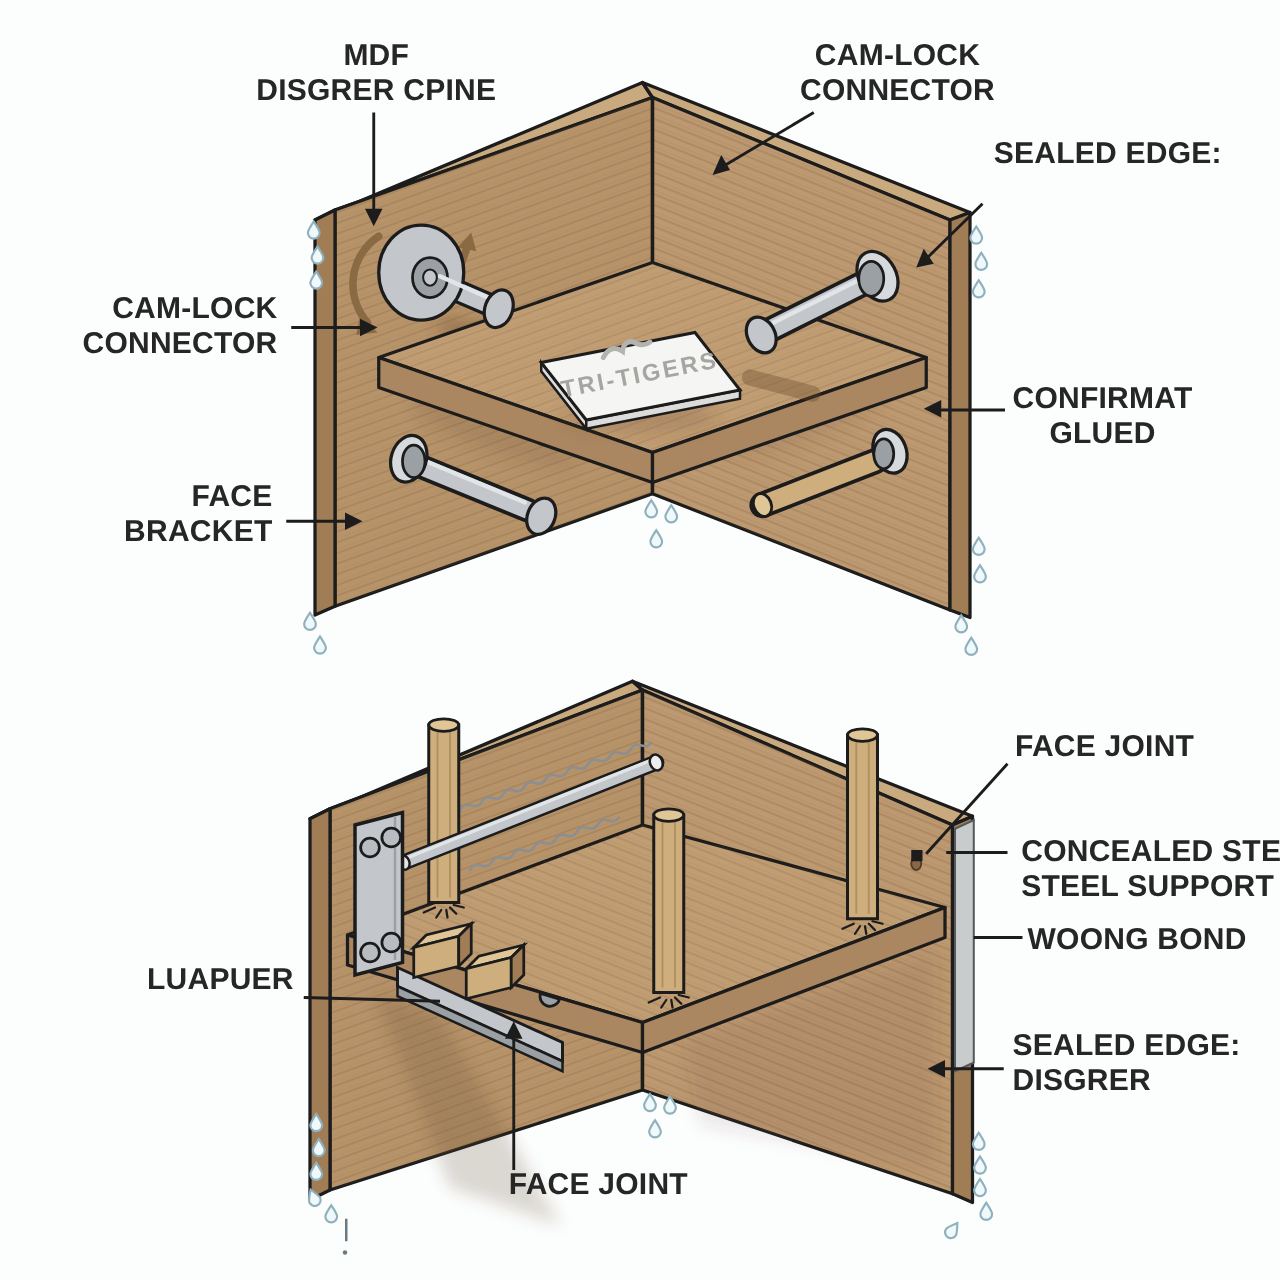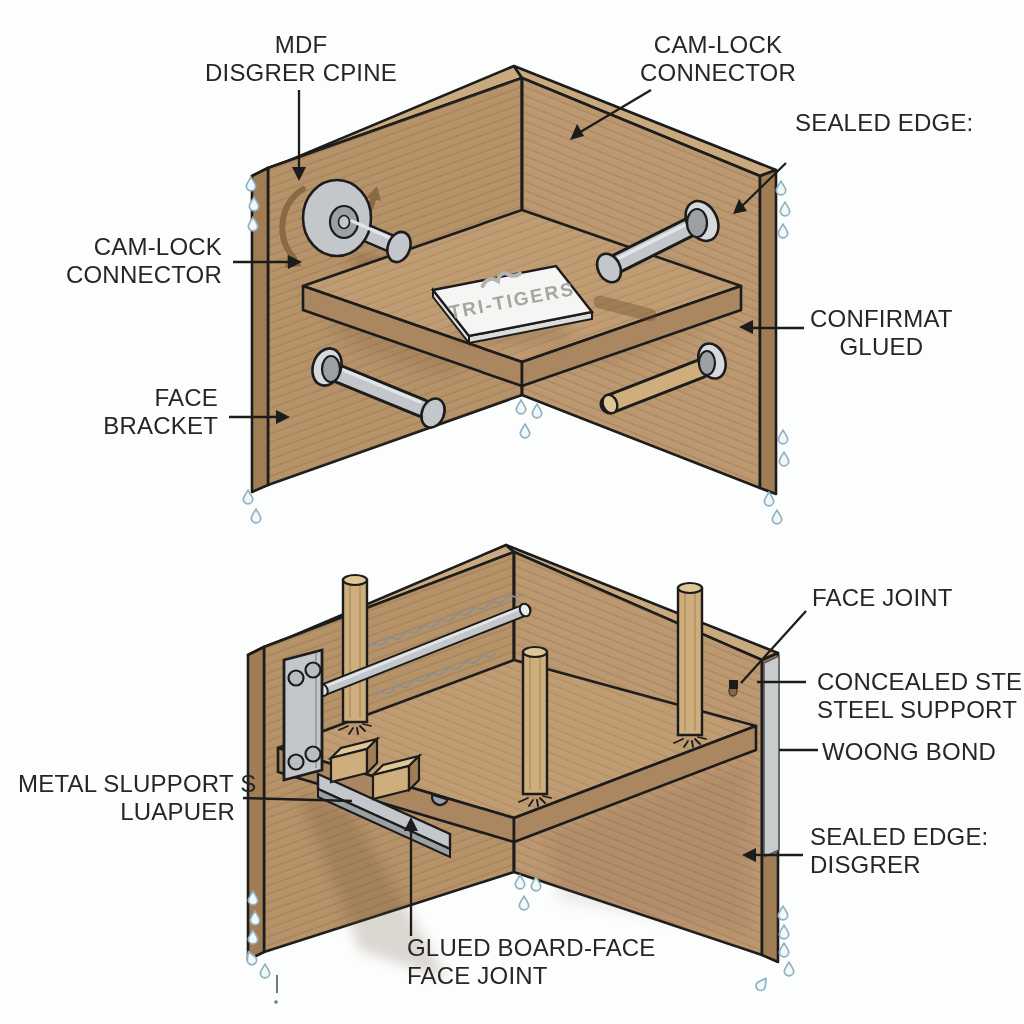--- a/index.html
+++ b/index.html
@@ -1,19 +1,19 @@
 <!DOCTYPE html>
 <html style="--background: #fcfdfd; --wood_face: #b7936a; --wood_face2: #bd9971; --wood_top: #c9a97e; --wood_edge: #a17d56; --shelf: #c09d73; --shelf_edge: #aa8760; --outline: #1c1c1c; --metal: #c3c6ca; --metal_dark: #9aa0a4; --metal_light: #e2e5e7; --dowel: #cfae7d; --dowel_light: #e0c697; --label_text: #262626; --leader: #1c1c1c; --droplet: #8fb0bc; --plate: #f5f5f3; --plate_text: #a5a5a2; --glue_line: #8a8f93; --banding: #c9cccd; --arrow_brown: #8a6a42;"><head>
 <meta charset="utf-8">
 <style>
   html,body{margin:0;padding:0;}
   .stage{position:relative;width:1024px;height:1024px;background:var(--background);overflow:hidden;
          font-family:"Liberation Sans",sans-serif;}
   svg{position:absolute;left:0;top:0;}
-  .lbl{position:absolute;font-family:"Liberation Sans",sans-serif;font-weight:400;font-size:24px;
+  .lbl{position:absolute;font-family:"Liberation Sans",sans-serif;font-weight:700;font-size:24px;
        line-height:1.17;color:var(--label_text);letter-spacing:.2px;white-space:nowrap;}
   .ctr{transform:translateX(-50%);text-align:center;}
   .rgt{text-align:right;}
   .plate-text{position:absolute;left:512px;top:301px;transform:translate(-50%,-50%) rotate(-11deg);
        font-size:19px;font-weight:700;letter-spacing:2px;color:var(--plate_text);white-space:nowrap;}
   
   .o{stroke:var(--outline);stroke-width:2.6;stroke-linejoin:round;}
   .o2{stroke:var(--outline);stroke-width:2.2;stroke-linejoin:round;}
   .woodL{fill:var(--wood_face);}
   .woodR{fill:var(--wood_face2);}
@@ -401,21 +401,19 @@
   <div>STEEL SUPPORT</div>
 </div>
 <div class="lbl" style="left:822px;top:738px;text-align:center;">
   <div>WOONG BOND</div>
 </div>
 <div class="lbl" style="left:810px;top:823px;">
   <div>SEALED EDGE:</div>
   <div>DISGRER</div>
 </div>
 <div class="lbl rgt" style="left:18px;width:217px;top:770px;">
-  <div>METAL SLUPPORT S</div>
   <div>LUAPUER</div>
 </div>
 <div class="lbl" style="left:407px;top:934px;">
-  <div>GLUED BOARD-FACE</div>
   <div>FACE JOINT</div>
 </div>
 
 </div>
 
 </body></html>

